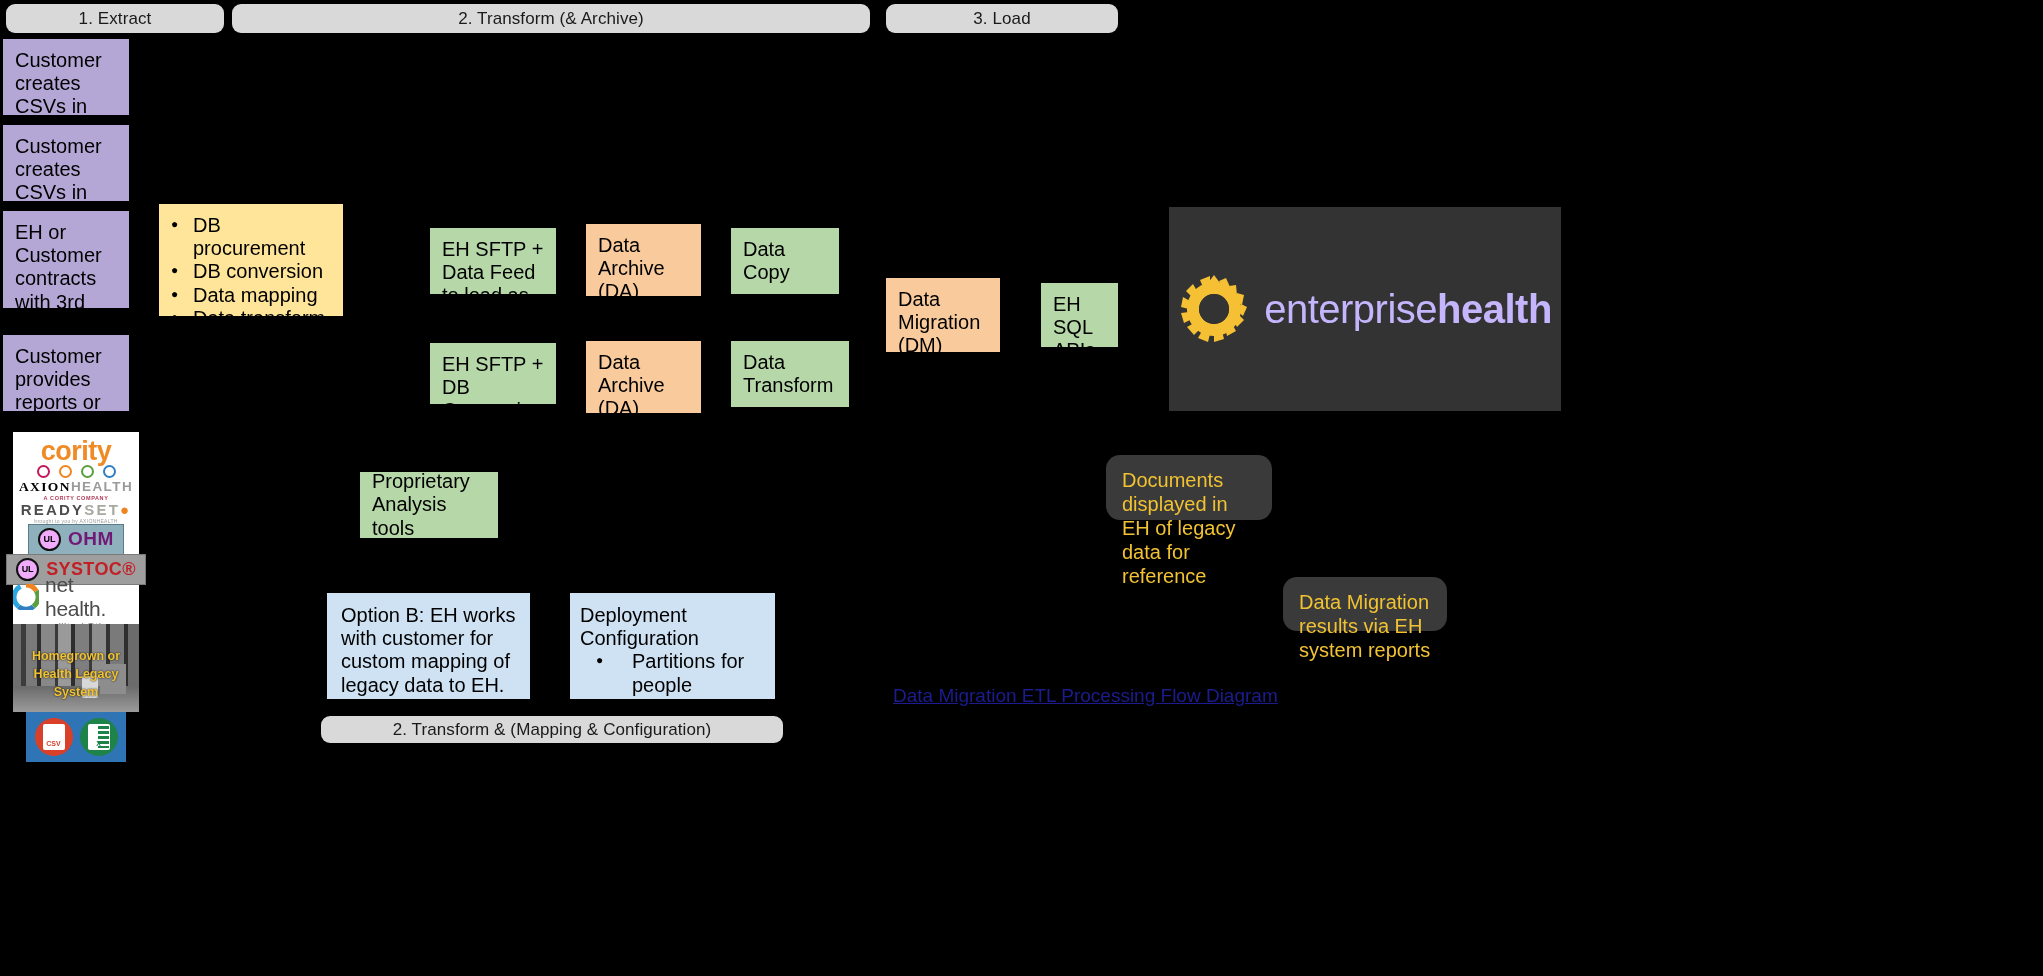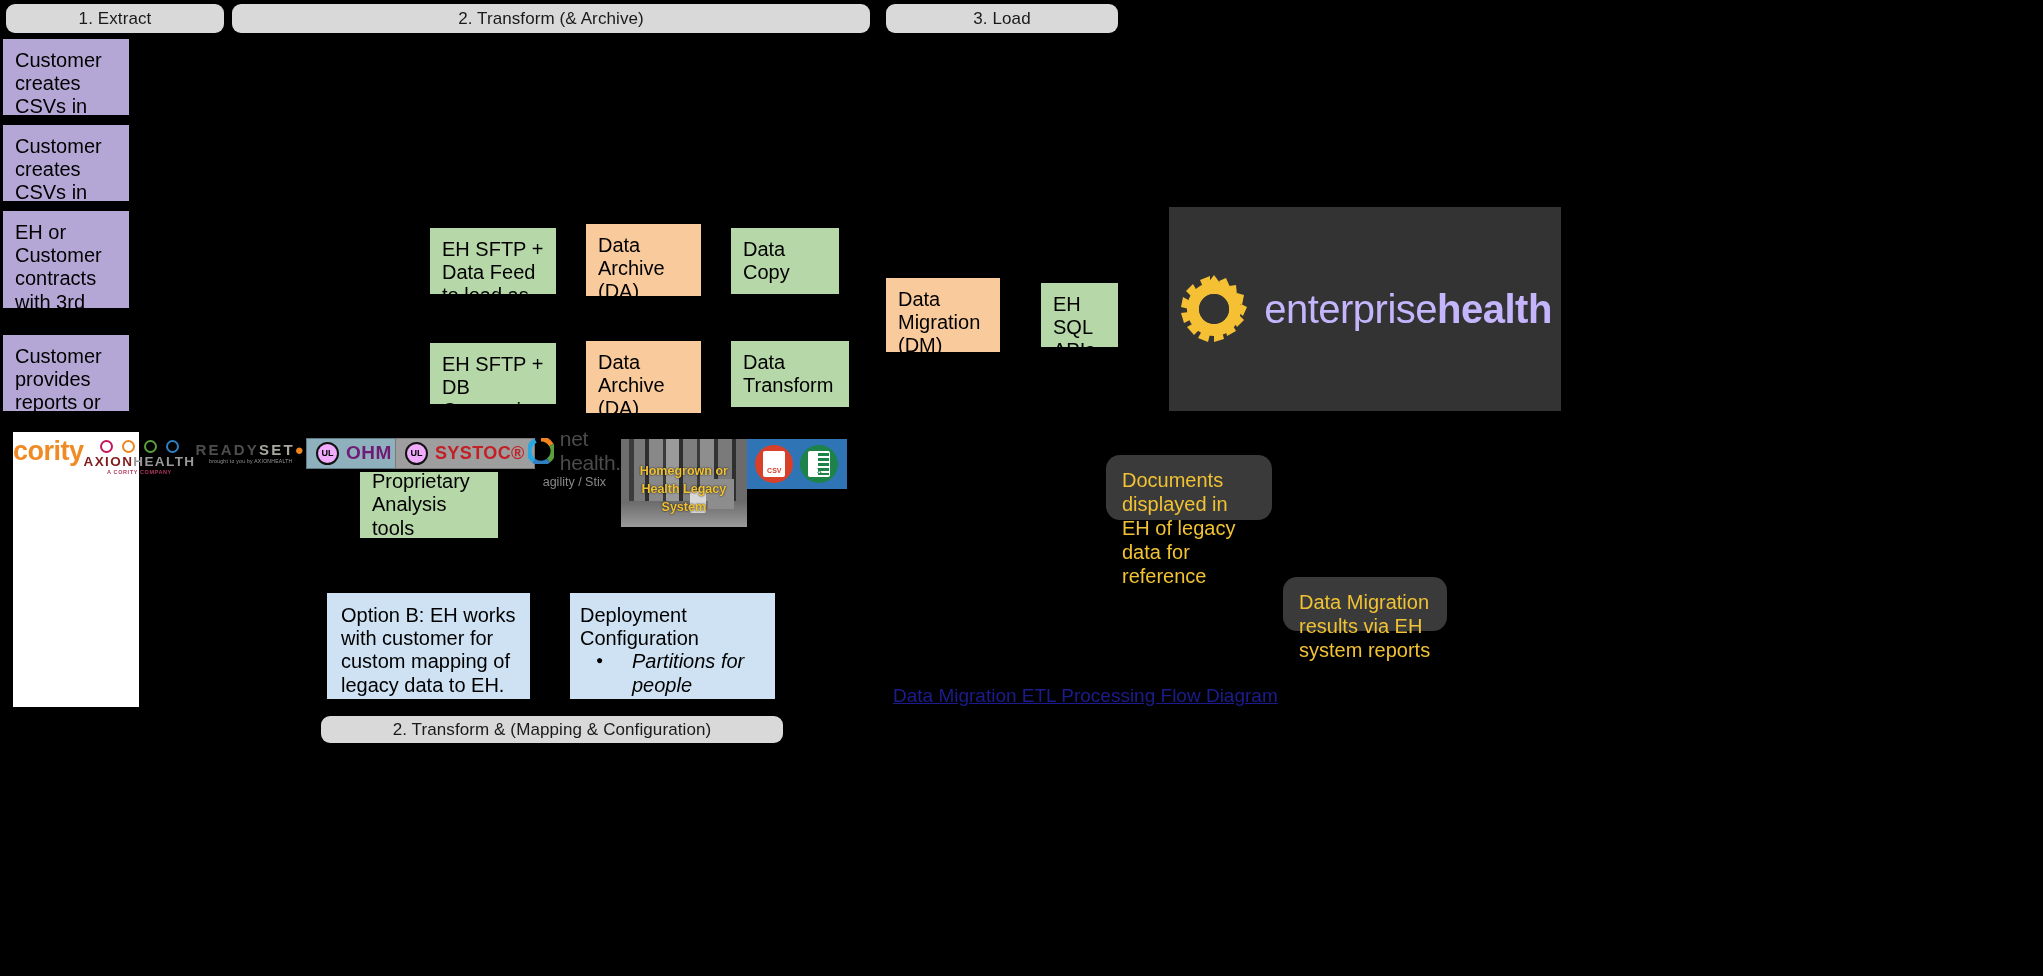--- a/index.html
+++ b/index.html
@@ -36,39 +36,39 @@
     background:#3a3a3a;border-radius:14px;
     color:#f1c232;font-size:20px;line-height:1.2;
     padding:13px 16px;
   }
 
   ul.bul{margin:0;padding:0;list-style:none;}
   ul.bul li{position:relative;padding-left:26px;line-height:1.16;}
   ul.bul li:before{
     content:"\25CF";position:absolute;left:4px;top:0;font-size:12px;line-height:1.7;
   }
-  ul.bul.wide li{padding-left:52px;font-style:italic;}
+  ul.bul.wide li{padding-left:52px;}
   ul.bul.wide li:before{left:16px;}
 
   
   .ehpanel{background:#333333;display:flex;align-items:center;justify-content:center;}
   .ehlogo{display:flex;align-items:center;gap:14px;}
   .ehmark{width:72px;height:72px;position:relative;}
   .ehword{font-size:40px;color:#c4b5fd;letter-spacing:-0.5px;}
   .ehword .thin{font-weight:300;}
   .ehword .bold{font-weight:700;}
 
   
-  .logostack{background:#ffffff;display:flex;flex-direction:row;}
+  .logostack{background:#ffffff;display:flex;flex-direction:column;align-items:center;}
   .logorow{width:100%;display:flex;align-items:center;justify-content:center;}
   .cority{font-size:27px;font-weight:700;color:#f08a24;letter-spacing:-0.5px;}
   .dotsrow{display:flex;gap:9px;margin-bottom:1px;}
   .dotsrow i{width:9px;height:9px;border-radius:50%;display:block;border:2px solid;}
   .axion{font-size:13.5px;letter-spacing:1.4px;}
-  .axion b{color:#7f1d1d;font-weight:700;}
+  .axion b{color:#000000;font-weight:700;font-family:Liberation Serif, serif;}
   .axion s{color:#9a9a9a;text-decoration:none;font-weight:600;}
   .axsub{font-size:5.5px;color:#b03a5b;letter-spacing:.6px;font-weight:700;}
   .ready{font-size:15px;letter-spacing:2.2px;font-weight:700;}
   .ready .r1{color:#4d4d4d;}
   .ready .r2{color:#a8a8a0;}
   .ready .o{color:#f0851f;}
   .readysub{font-size:5px;color:#9a9a9a;letter-spacing:.3px;}
   .ohmbox{background:#8fb0bd;border:1px solid #5d7a86;padding:3px 9px;display:flex;align-items:center;gap:7px;}
   .ulmark{width:19px;height:19px;border-radius:50%;border:2px solid #111;display:flex;align-items:center;justify-content:center;font-size:9px;font-weight:700;background:#f0abfc;}
   .ohmtxt{font-size:19px;font-weight:700;color:#701a75;letter-spacing:.5px;}
@@ -113,20 +113,29 @@
   <div class="abs pill" style="left:886px;top:4px;width:232px;height:29px;">3. Load</div>
 
   <div class="abs box purple" style="left:3px;top:39px;width:126px;height:76px;">Customer creates CSVs in EH (front-end) API format</div>
 
   <div class="abs box purple" style="left:3px;top:125px;width:126px;height:76px;">Customer creates CSVs in EH (SQL) API format</div>
 
   <div class="abs box purple" style="left:3px;top:211px;width:126px;height:97px;">EH or Customer contracts with 3rd party for assistance with ETL</div>
 
   <div class="abs box purple" style="left:3px;top:335px;width:126px;height:76px;">Customer provides reports or backup of Legacy System</div>
 
+  <div class="abs box yellow" style="left:159px;top:204px;width:184px;height:112px;padding:10px 8px;">
+    <ul class="bul">
+      <li>DB procurement</li>
+      <li>DB conversion</li>
+      <li>Data mapping</li>
+      <li>Data transform</li>
+      <li>Data validation assistance</li>
+    </ul>
+  </div>
 
   <div class="abs box green" style="left:430px;top:228px;width:126px;height:66px;">EH SFTP + Data Feed to load as-is</div>
 
   <div class="abs box green" style="left:430px;top:343px;width:126px;height:61px;">EH SFTP + DB Conversion tools</div>
 
   <div class="abs box green mid" style="left:360px;top:472px;width:138px;height:66px;">Proprietary Analysis tools</div>
 
   <div class="abs box orange" style="left:586px;top:224px;width:115px;height:72px;">Data Archive (DA) Tables (data stored long-term as-is)</div>
 
   <div class="abs box orange" style="left:586px;top:341px;width:115px;height:72px;">Data Archive (DA) Tables (data stored long-term as-is)</div>

